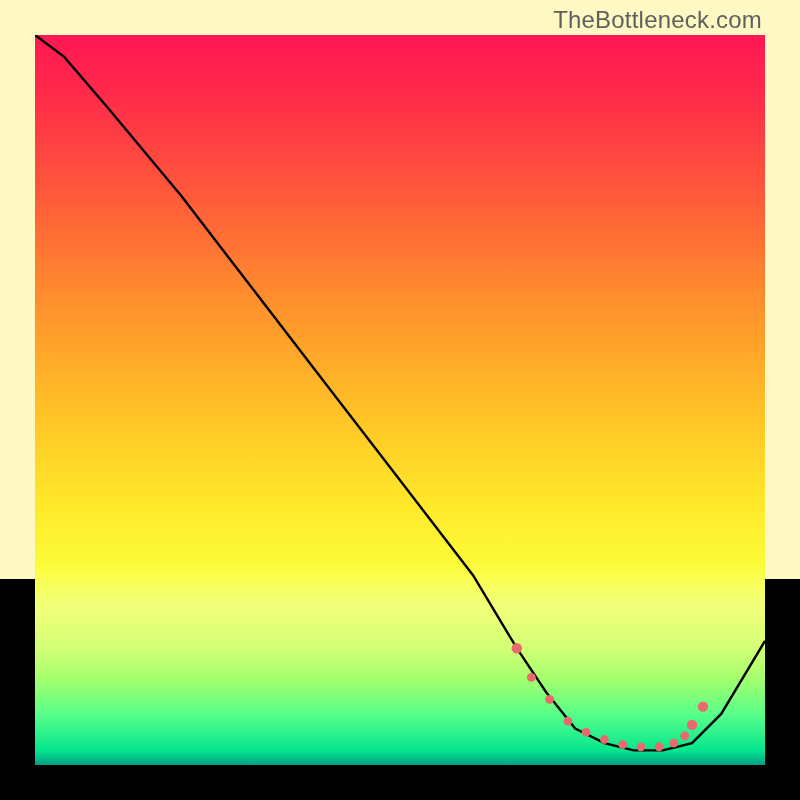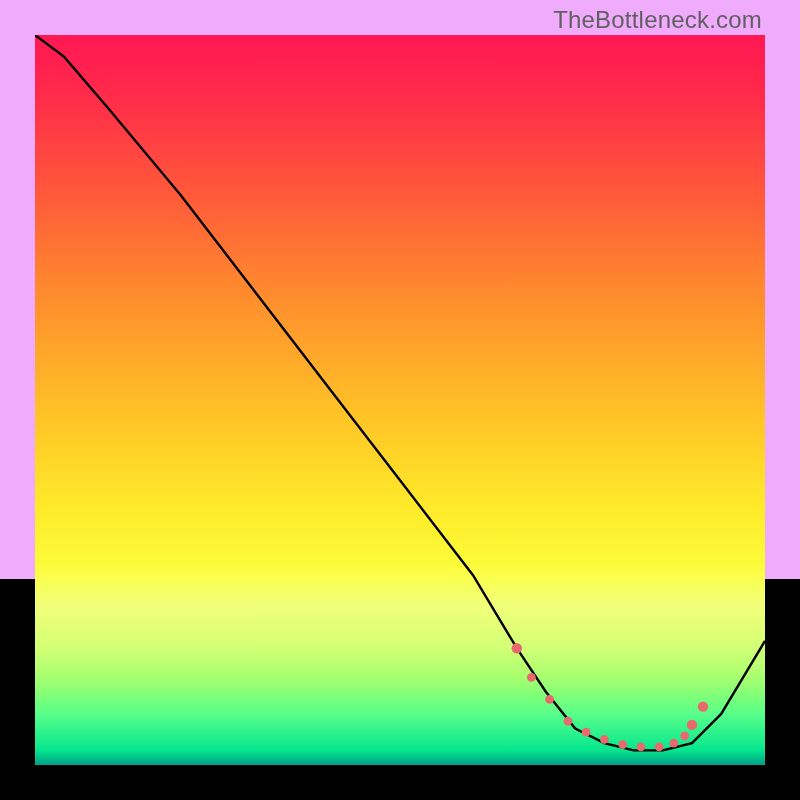--- a/index.html
+++ b/index.html
@@ -1,16 +1,16 @@
 <!DOCTYPE html>
 <html><head>
 <meta charset="utf-8">
 <style>
   html,body{margin:0;padding:0;width:800px;height:800px;background:#000;overflow:hidden;font-family:Arial,Helvetica,sans-serif}
-  .frame{position:absolute;top:0;left:0;width:800px;height:579px;background:#f0abfc}
+  .frame{position:absolute;top:0;left:0;width:800px;height:579px;background:#fef9c3}
   .plot{position:absolute;top:35px;left:35px;width:730px;height:730px;overflow:hidden}
   .gradient{position:absolute;inset:0;
     background:linear-gradient(to bottom,
       #ff1753 0%,
       #ff2a4a 8%,
       #ff5a3a 22%,
       #ff8a2e 35%,
       #ffc326 52%,
       #ffe82a 64%,
       #fbff3a 74%,

